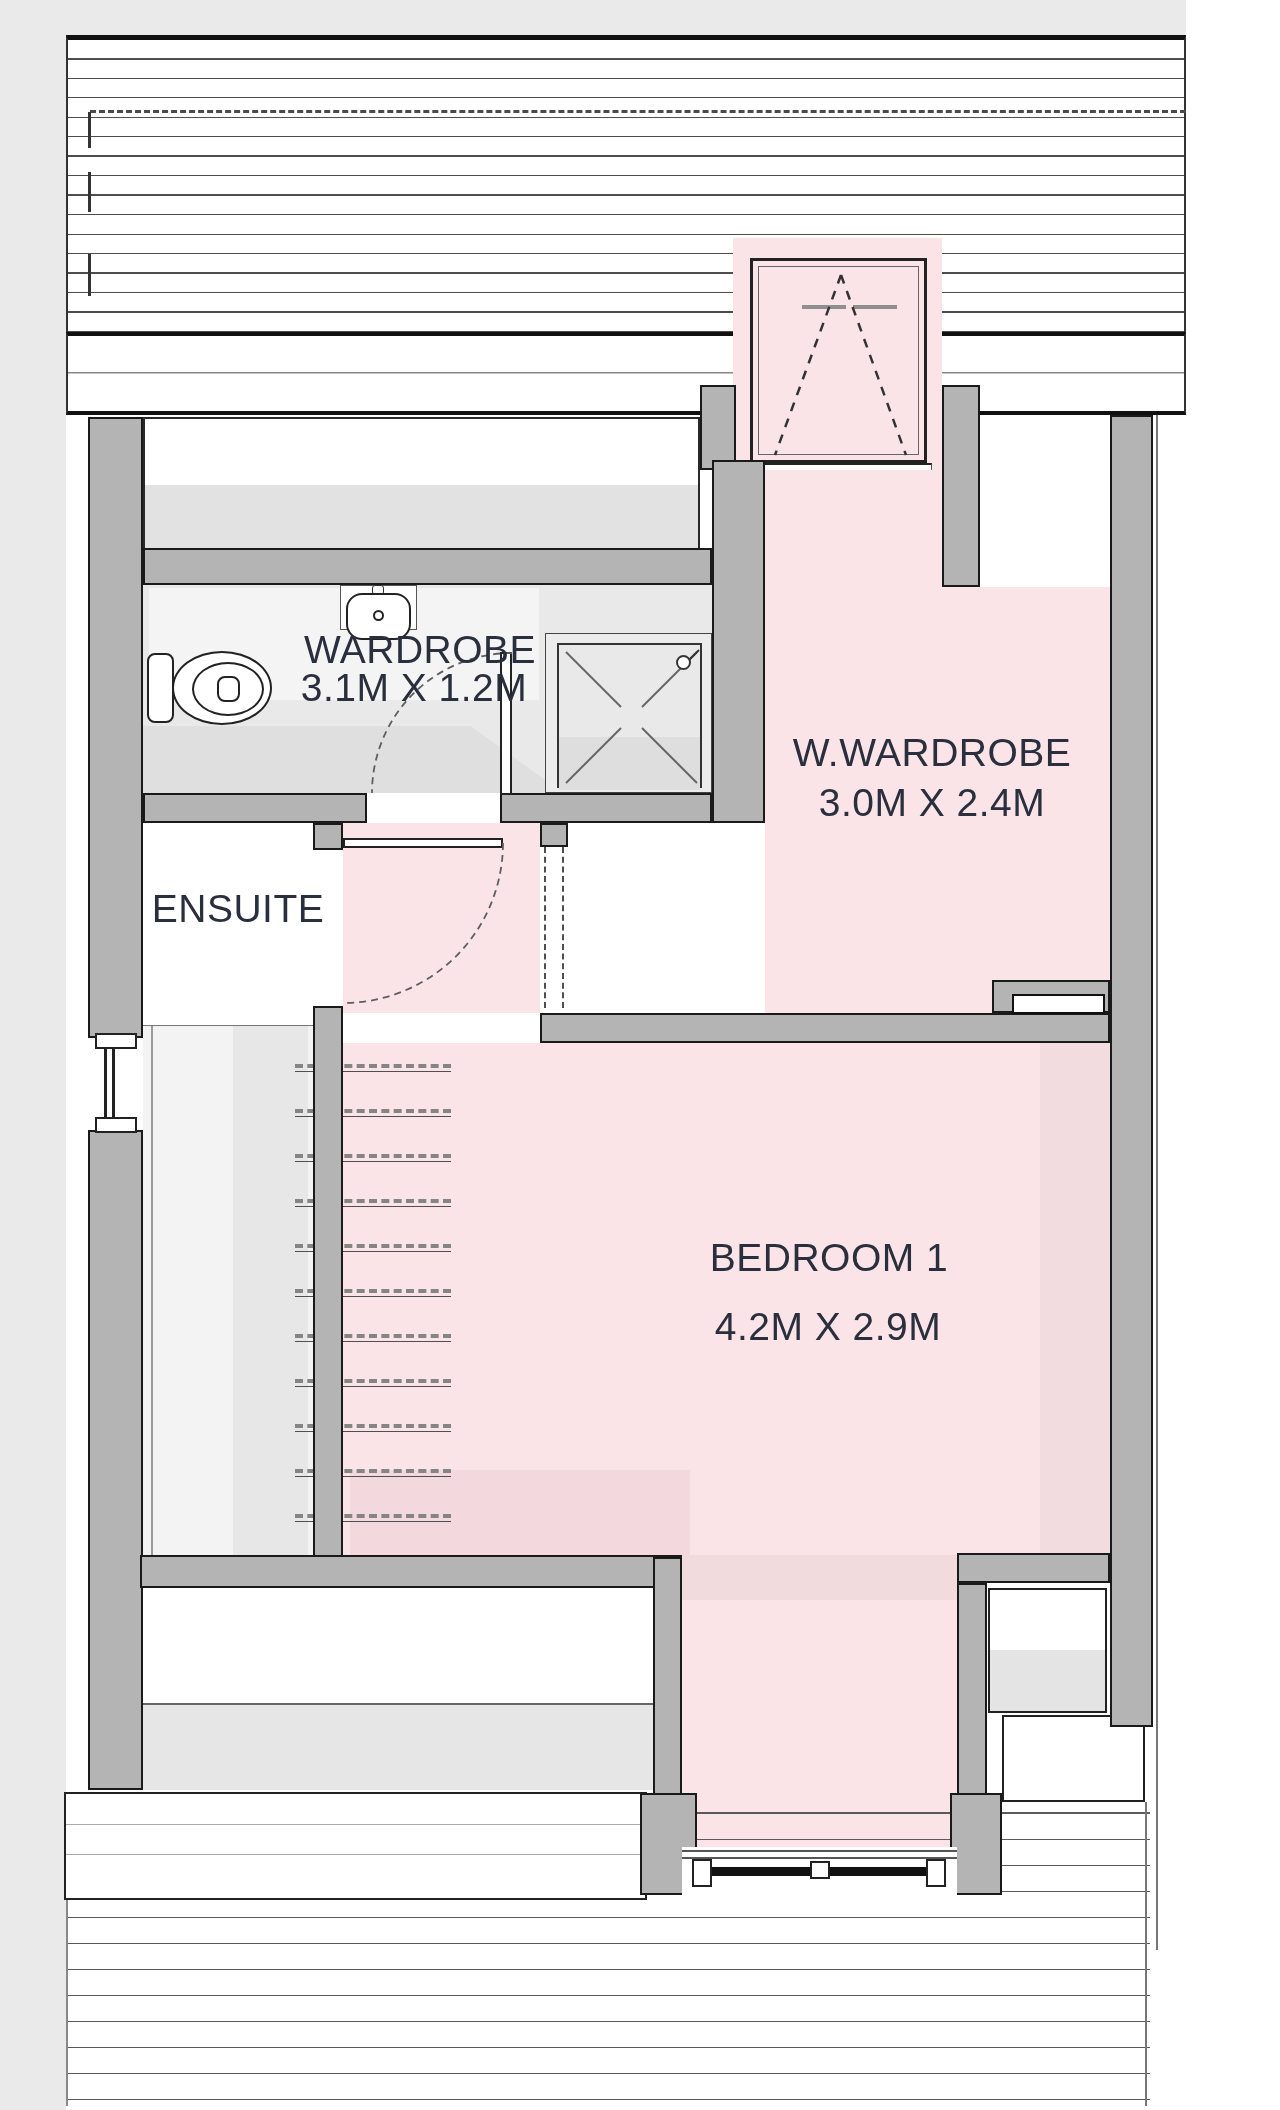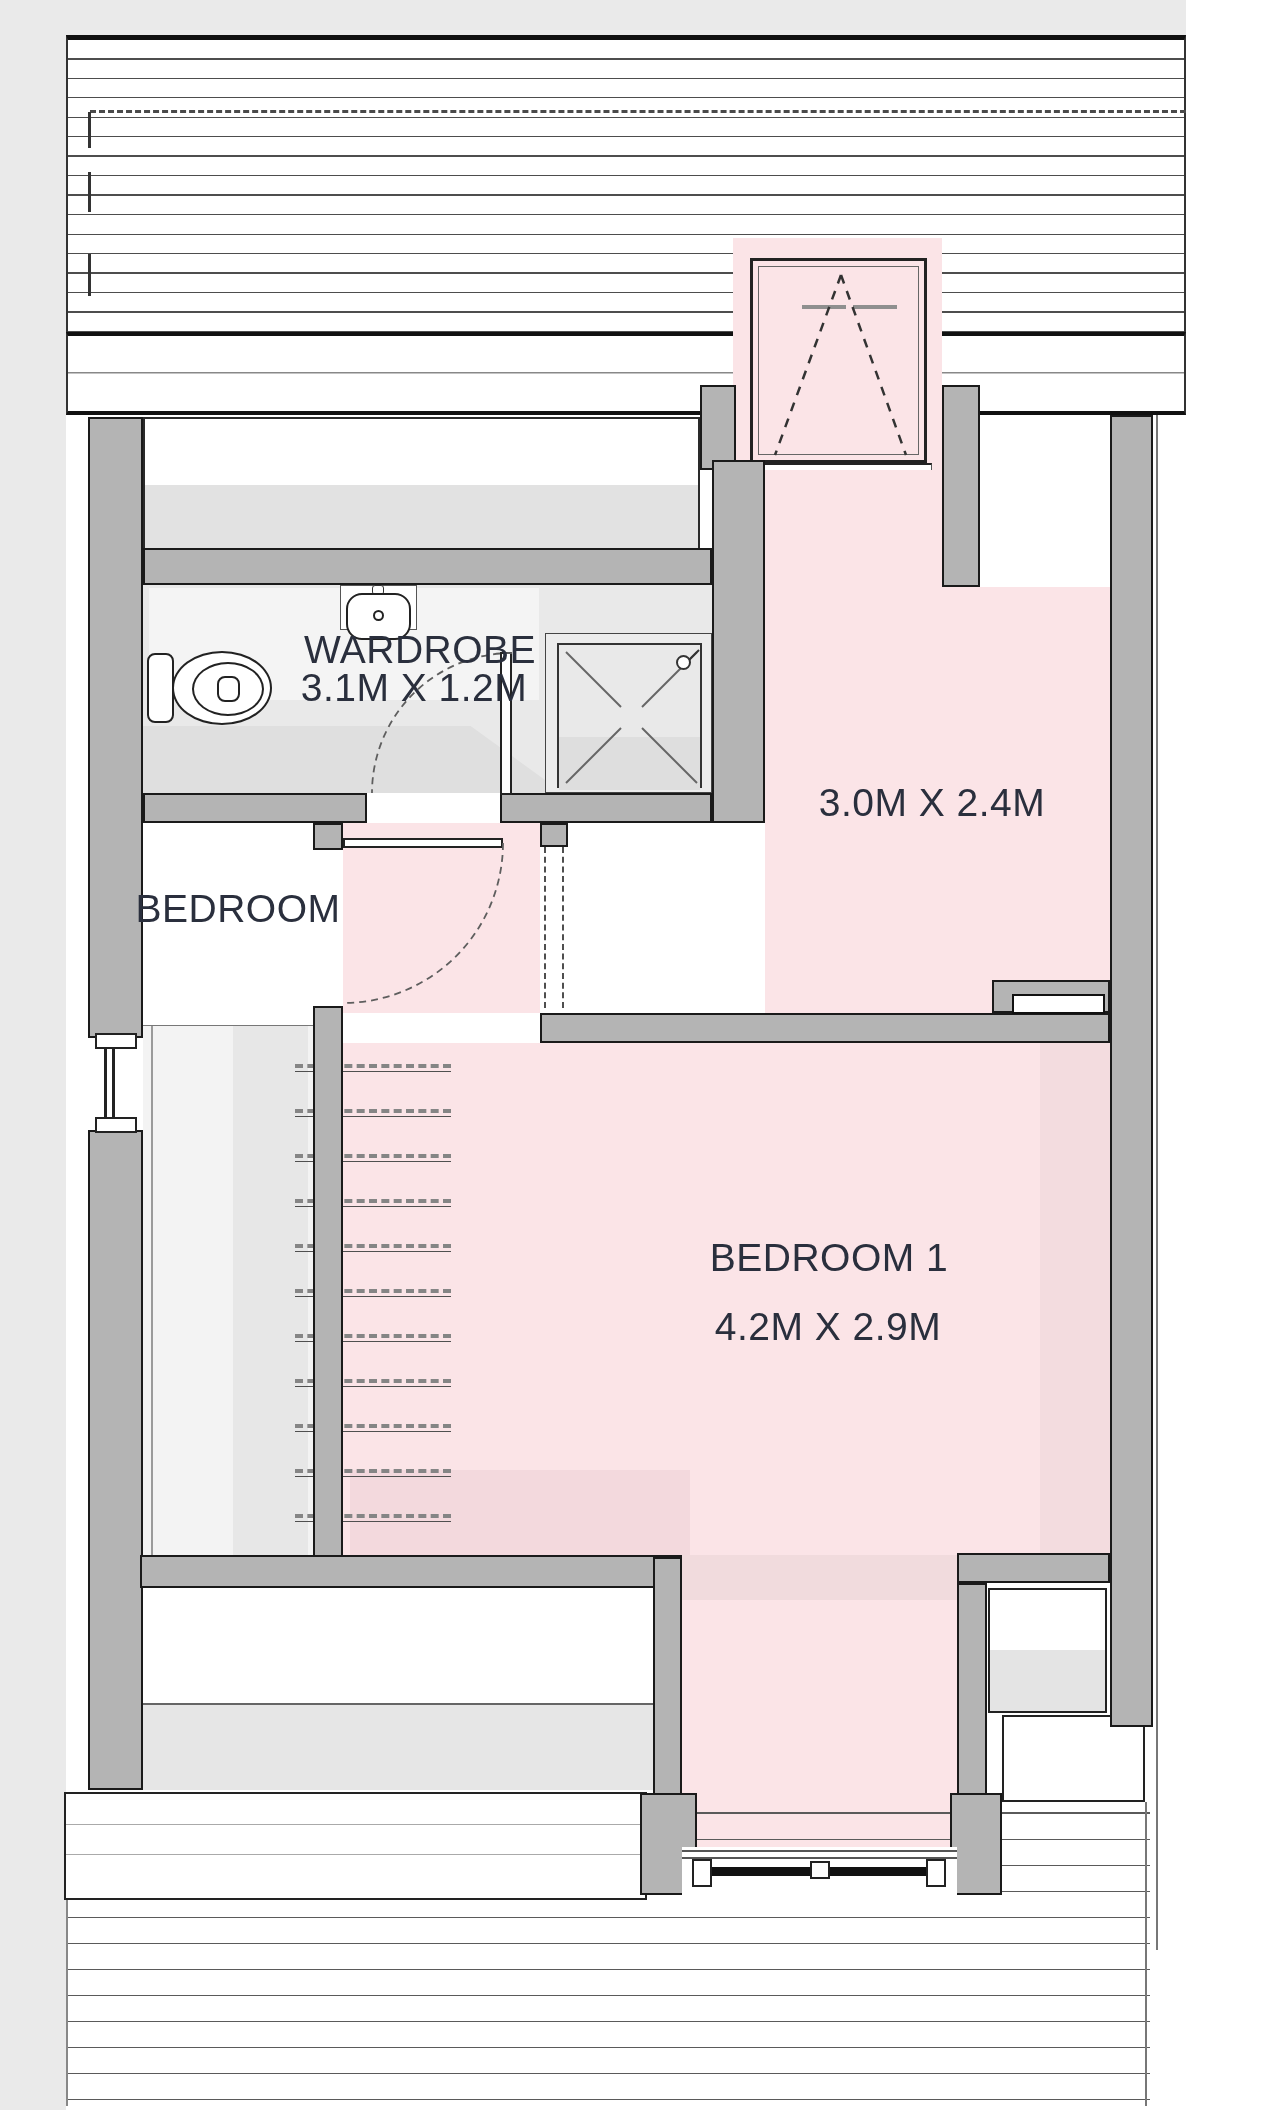--- a/index.html
+++ b/index.html
@@ -180,18 +180,19 @@
   </svg>
 
   <div class="white" style="left:313px;top:852px;width:30px;height:154px;"></div>
   <div class="white" style="left:343px;top:838px;width:160px;height:10px;border:2px solid #222;"></div>
   <svg width="172" height="172" style="left:338px;top:838px;">
     <path d="M 165 5 A 160 160 0 0 1 5 165" fill="none" stroke="#5e5e5e" stroke-width="1.8" stroke-dasharray="7 5"></path>
   </svg>
 
   <div class="label" style="left:420px;top:650px;">WARDROBE</div>
   <div class="label" style="left:414px;top:688px;">3.1M X 1.2M</div>
-  <div class="label" style="left:238px;top:909px;">BEDROOM</div>
+  <div class="label" style="left:238px;top:909px;">ENSUITE</div>
+  <div class="label" style="left:932px;top:753px;">W.WARDROBE</div>
   <div class="label" style="left:922px;top:803px;margin-left:10px;">3.0M X 2.4M</div>
   <div class="label" style="left:829px;top:1258px;">BEDROOM 1</div>
   <div class="label" style="left:828px;top:1327px;">4.2M X 2.9M</div>
 
 </div>
 
 </body></html>

